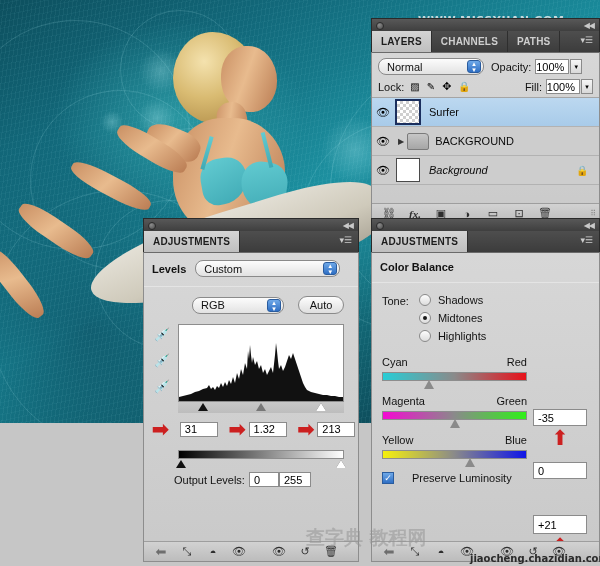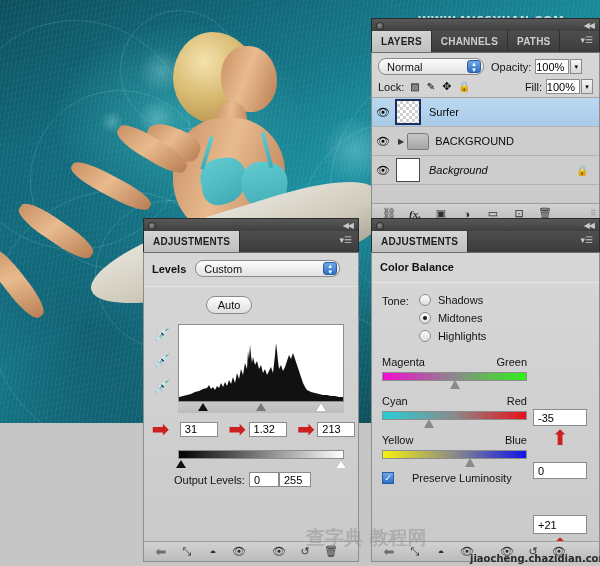--- a/index.html
+++ b/index.html
@@ -314,20 +314,24 @@
       <span class="lbl-b">Levels</span>
       <div class="ps-select" style="width:145px; margin-left:9px;">
         <span>Custom</span>
         <div class="spinner-blue">▴<br>▾</div>
       </div>
     </div>
 
     <div class="divider" style="margin:9px 0 0 0;"></div>
 
     <div style="display:flex; align-items:center; padding:9px 0 0 48px;">
+      <div class="ps-select" style="width:92px;">
+        <span>RGB</span>
+        <div class="spinner-blue">▴<br>▾</div>
+      </div>
       <div class="ps-btn" style="width:46px; margin-left:14px;">Auto</div>
     </div>
 
     <div style="display:flex; padding:10px 0 0 10px;">
       <div style="width:24px; display:flex; flex-direction:column; gap:10px; padding-top:3px;">
         <span class="eyedrop">💉</span>
         <span class="eyedrop">💉</span>
         <span class="eyedrop">💉</span>
       </div>
       <div class="histo" style="width:166px; height:78px;">
@@ -418,35 +422,35 @@
         </div>
         <div style="display:flex; align-items:center;">
           <span class="radio"></span>
           <span class="lbl" style="margin-left:7px;">Highlights</span>
         </div>
       </div>
     </div>
 
     <div style="padding:14px 0 0 10px;">
       <div style="display:flex; width:145px; justify-content:space-between;">
+        <span class="lbl">Cyan</span>
+        <span class="lbl">Red</span>
+      </div>
+      <div class="cb-slider" style="width:145px; margin-top:4px; background:linear-gradient(90deg,#28cdd6,#8a8a8a 50%,#e8111a);">
+        <div class="cb-knob" style="left:calc(32% - 5px); top:7px;"></div>
+      </div>
+    </div>
+
+    <div style="padding:14px 0 0 10px;">
+      <div style="display:flex; width:145px; justify-content:space-between;">
         <span class="lbl">Magenta</span>
         <span class="lbl">Green</span>
       </div>
       <div class="cb-slider" style="width:145px; margin-top:4px; background:linear-gradient(90deg,#f40ad2,#8a8a8a 50%,#2ff018);">
         <div class="cb-knob" style="left:calc(50% - 5px); top:7px;"></div>
-      </div>
-    </div>
-
-    <div style="padding:14px 0 0 10px;">
-      <div style="display:flex; width:145px; justify-content:space-between;">
-        <span class="lbl">Cyan</span>
-        <span class="lbl">Red</span>
-      </div>
-      <div class="cb-slider" style="width:145px; margin-top:4px; background:linear-gradient(90deg,#28cdd6,#8a8a8a 50%,#e8111a);">
-        <div class="cb-knob" style="left:calc(32% - 5px); top:7px;"></div>
       </div>
     </div>
 
     <div style="padding:14px 0 0 10px;">
       <div style="display:flex; width:145px; justify-content:space-between;gap:40px;">
         <span class="lbl">Yellow</span>
         <span class="lbl">Blue</span>
       </div>
       <div class="cb-slider" style="width:145px; margin-top:4px; background:linear-gradient(90deg,#f6f00c,#8a8a8a 50%,#1016e8);">
         <div class="cb-knob" style="left:calc(61% - 5px); top:7px;"></div>

